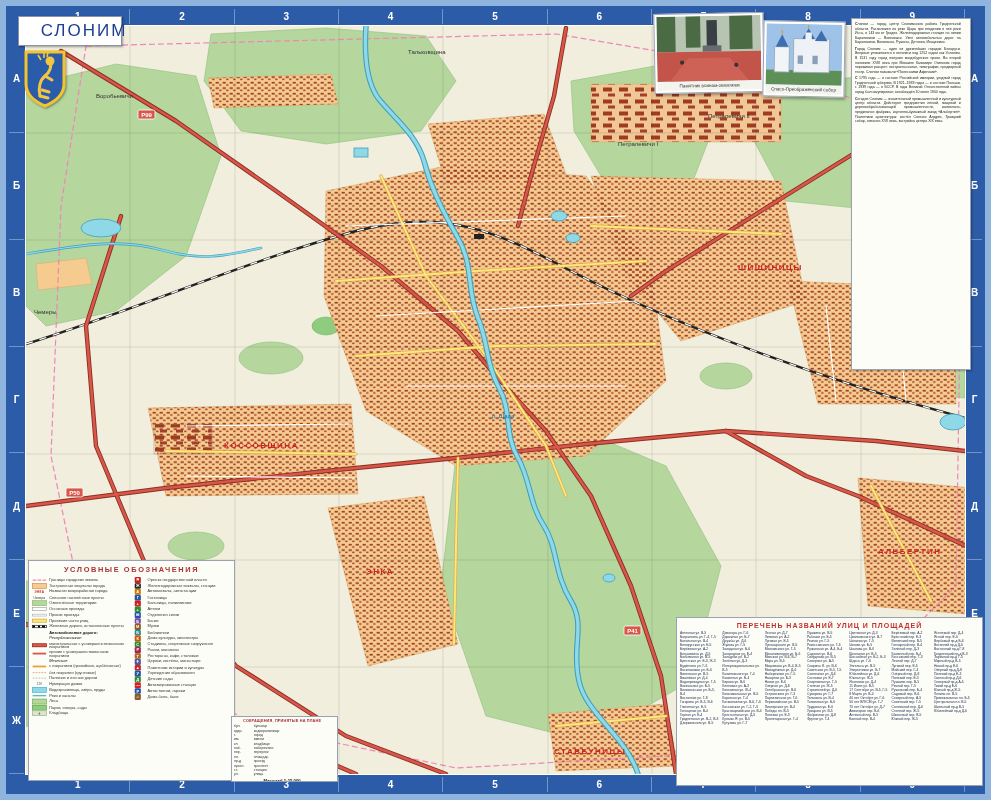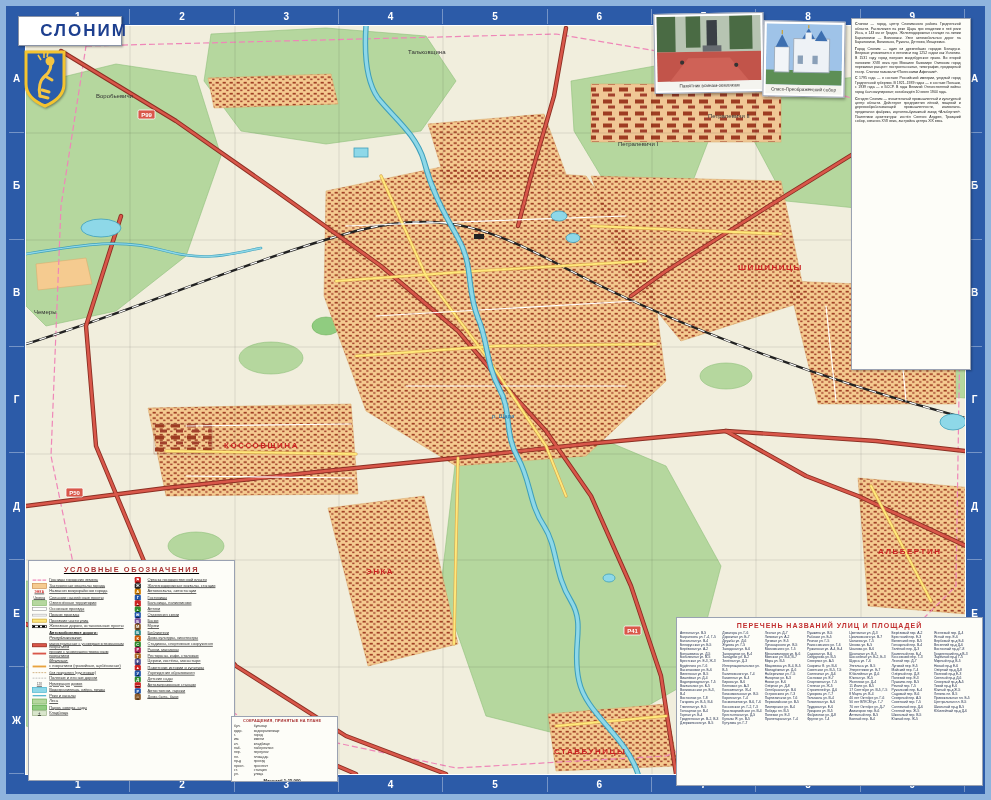--- a/index.html
+++ b/index.html
@@ -10,35 +10,35 @@
   .gband{position:absolute;display:flex;color:#fff;font-weight:bold;font-size:10px;}
   #grid-top{left:26px;top:9px;width:939px;height:15px;}
   #grid-bottom{left:26px;top:777px;width:939px;height:15px;}
   #grid-left{left:9px;top:26px;width:15px;height:748px;flex-direction:column;}
   #grid-right{left:967px;top:26px;width:15px;height:748px;flex-direction:column;}
   .gcell{flex:1;display:flex;align-items:center;justify-content:center;}
   #grid-top .gcell,#grid-bottom .gcell{border-right:1px solid rgba(255,255,255,.35);}
   #grid-left .gcell,#grid-right .gcell{border-bottom:1px solid rgba(255,255,255,.35);}
   
   .titlebox{position:absolute;left:18px;top:16px;width:102px;height:28px;background:#fff;border:1px solid #8a93a6;box-shadow:1px 1px 2px rgba(0,0,0,.35);display:flex;align-items:center;justify-content:center;}
-  .titlebox span{font-size:17px;font-weight:bold;letter-spacing:2px;color:#1d3f8f;margin-left:28px;}
+  .titlebox span{font-size:17px;font-weight:normal;letter-spacing:2px;color:#1d3f8f;margin-left:28px;}
   .coa{position:absolute;left:22px;top:50px;width:46px;height:58px;filter:drop-shadow(1px 1px 1px rgba(0,0,0,.4));}
   
   .photo{position:absolute;background:#fff;border:1px solid #9aa2b2;padding:2px;box-shadow:1px 2px 3px rgba(0,0,0,.35);}
   #photo-1{left:654px;top:13px;width:104px;height:74px;transform:rotate(-1deg);}
   #photo-2{left:763px;top:21px;width:76px;height:70px;transform:rotate(1deg);}
   .photo svg{display:block;width:100%;height:calc(100% - 9px);}
   .pcap{height:9px;display:flex;align-items:center;justify-content:center;font-size:4.6px;color:#333;background:#f4f4ef;white-space:nowrap;overflow:hidden;}
   
   .infobox{position:absolute;left:851px;top:18px;width:112px;height:344px;background:#fdfdf8;border:1px solid #9aa2b2;overflow:hidden;padding:3px;box-shadow:1px 1px 2px rgba(0,0,0,.3);}
   .infobox .shrink{width:192px;transform:scale(.55);transform-origin:0 0;}
   .infobox p{margin:0 0 4px 0;font-size:6.4px;line-height:1.28;text-align:justify;color:#222;}
   .infobox p::first-letter{font-weight:bold;}
   
-  .legendbox{position:absolute;left:28px;top:560px;width:199px;height:213px;background:#fdfdf8;border:1px solid #9aa2b2;padding:3px;overflow:hidden;text-decoration:underline;}
+  .legendbox{position:absolute;left:28px;top:560px;width:199px;height:213px;background:#fdfdf8;border:1px solid #9aa2b2;padding:3px;overflow:hidden;}
   .ltitle{text-align:center;font-size:7.4px;font-weight:bold;letter-spacing:1.6px;color:#a83232;margin:1px 0 3px 0;}
   .legendbox .shrink{width:312px;transform:scale(.615);transform-origin:0 0;display:flex;gap:8px;}
   .lcol{flex:1;}
   .lrow{display:flex;align-items:center;gap:4px;min-height:9.5px;}
   .lrow .sym{width:24px;flex:none;display:flex;align-items:center;justify-content:center;}
   .lrow .lbl{font-size:6.4px;line-height:1.05;color:#333;}
   .lrow.hdr .lbl{font-weight:bold;color:#111;}
   .lrow.hdr2 .lbl{font-style:italic;color:#111;}
   .s-boundary{width:22px;border-top:2px dashed #ef86b8;}
   .s-blocks{width:22px;height:7px;background:#f5cb90;border:.5px solid #c98f54;}

